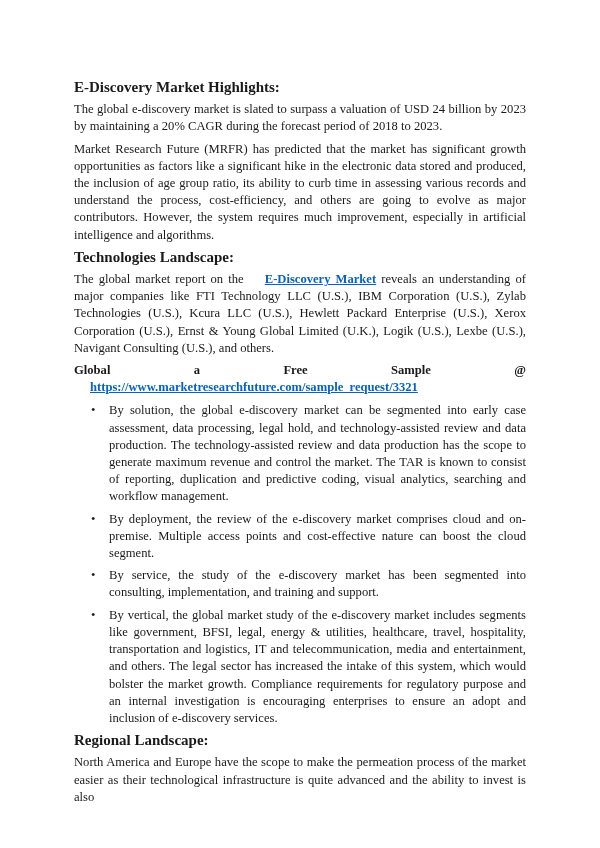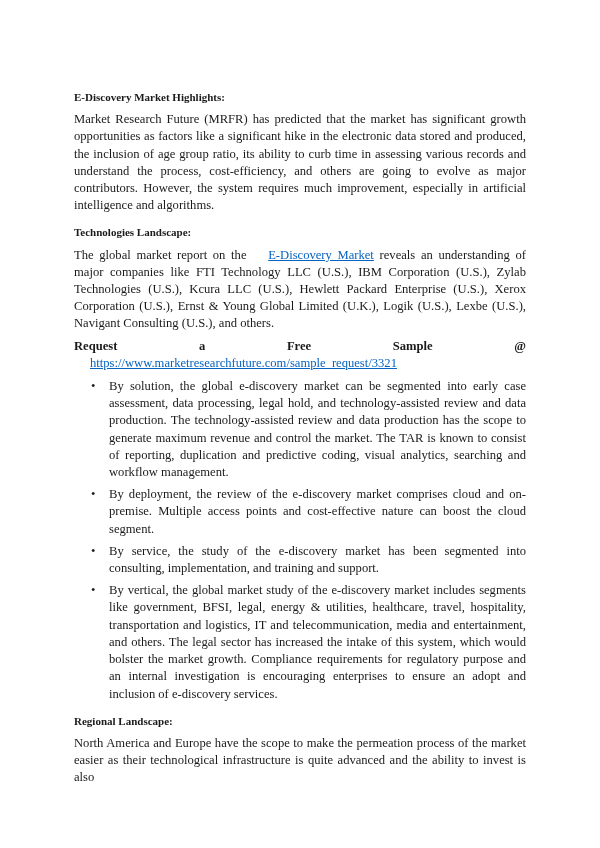--- a/index.html
+++ b/index.html
@@ -2,39 +2,40 @@
 <html><head>
 <meta charset="utf-8">
 <style>
   html, body { margin: 0; padding: 0; background: #ffffff; }
   body { width: 600px; height: 848px; overflow: hidden; position: relative; }
   .page {
     position: absolute; left: 74px; top: 79px; width: 452px;
     font-family: "Liberation Serif", serif; font-size: 12.6px; line-height: 17.2px;
     color: #1a1a1a;
   }
-  h2 { font-size: 11px; font-weight: bold; margin: 10px 0 5px 0; line-height: 17.2px; }
+  h2 { font-size: 15px; font-weight: bold; margin: 0 0 5px 0; line-height: 17.2px; }
   p { margin: 0 0 5px 0; text-align: justify; }
-  a { color: #0563c1; font-weight: normal; text-decoration: underline; padding-left: 16px; }
+  a { color: #0563c1; font-weight: bold; text-decoration: underline; padding-left: 16px; }
   .req { font-weight: bold; margin: 0 0 6px 0; }
   ul { margin: 0 0 5px 0; padding: 0 0 0 35px; list-style: none; }
   li { position: relative; text-align: justify; margin: 0 0 5px 0; }
   li .bullet { position: absolute; left: -18px; top: 0; }
 </style>
 </head>
 <body>
 
 <div class="page">
   <h2>E-Discovery Market Highlights:</h2>
+  <p>The global e-discovery market is slated to surpass a valuation of USD 24 billion by 2023 by maintaining a 20% CAGR during the forecast period of 2018 to 2023.</p>
   <p>Market Research Future (MRFR) has predicted that the market has significant growth opportunities as factors like a significant hike in the electronic data stored and produced, the inclusion of age group ratio, its ability to curb time in assessing various records and understand the process, cost-efficiency, and others are going to evolve as major contributors. However, the system requires much improvement, especially in artificial intelligence and algorithms.</p>
 
   <h2>Technologies Landscape:</h2>
   <p><span>The global market report on the </span><a>E-Discovery Market</a><span> reveals an understanding of major companies like FTI Technology LLC (U.S.), IBM Corporation (U.S.), Zylab Technologies (U.S.), Kcura LLC (U.S.), Hewlett Packard Enterprise (U.S.), Xerox Corporation (U.S.), Ernst &amp; Young Global Limited (U.K.), Logik (U.S.), Lexbe (U.S.), Navigant Consulting (U.S.), and others.</span></p>
 
-  <p class="req"><span>Request a Free Sample @ </span><a>https://www.marketresearchfuture.com/sample_request/3321</a></p>
+  <p class="req"><span>Global a Free Sample @ </span><a>https://www.marketresearchfuture.com/sample_request/3321</a></p>
 
   <ul>
     <li><span class="bullet">•</span><span>By solution, the global e-discovery market can be segmented into early case assessment, data processing, legal hold, and technology-assisted review and data production. The technology-assisted review and data production has the scope to generate maximum revenue and control the market. The TAR is known to consist of reporting, duplication and predictive coding, visual analytics, searching and workflow management.</span></li>
     <li><span class="bullet">•</span><span>By deployment, the review of the e-discovery market comprises cloud and on-premise. Multiple access points and cost-effective nature can boost the cloud segment.</span></li>
     <li><span class="bullet">•</span><span>By service, the study of the e-discovery market has been segmented into consulting, implementation, and training and support.</span></li>
     <li><span class="bullet">•</span><span>By vertical, the global market study of the e-discovery market includes segments like government, BFSI, legal, energy &amp; utilities, healthcare, travel, hospitality, transportation and logistics, IT and telecommunication, media and entertainment, and others. The legal sector has increased the intake of this system, which would bolster the market growth. Compliance requirements for regulatory purpose and an internal investigation is encouraging enterprises to ensure an adopt and inclusion of e-discovery services.</span></li>
   </ul>
 
   <h2>Regional Landscape:</h2>
   <p>North America and Europe have the scope to make the permeation process of the market easier as their technological infrastructure is quite advanced and the ability to invest is also</p>

